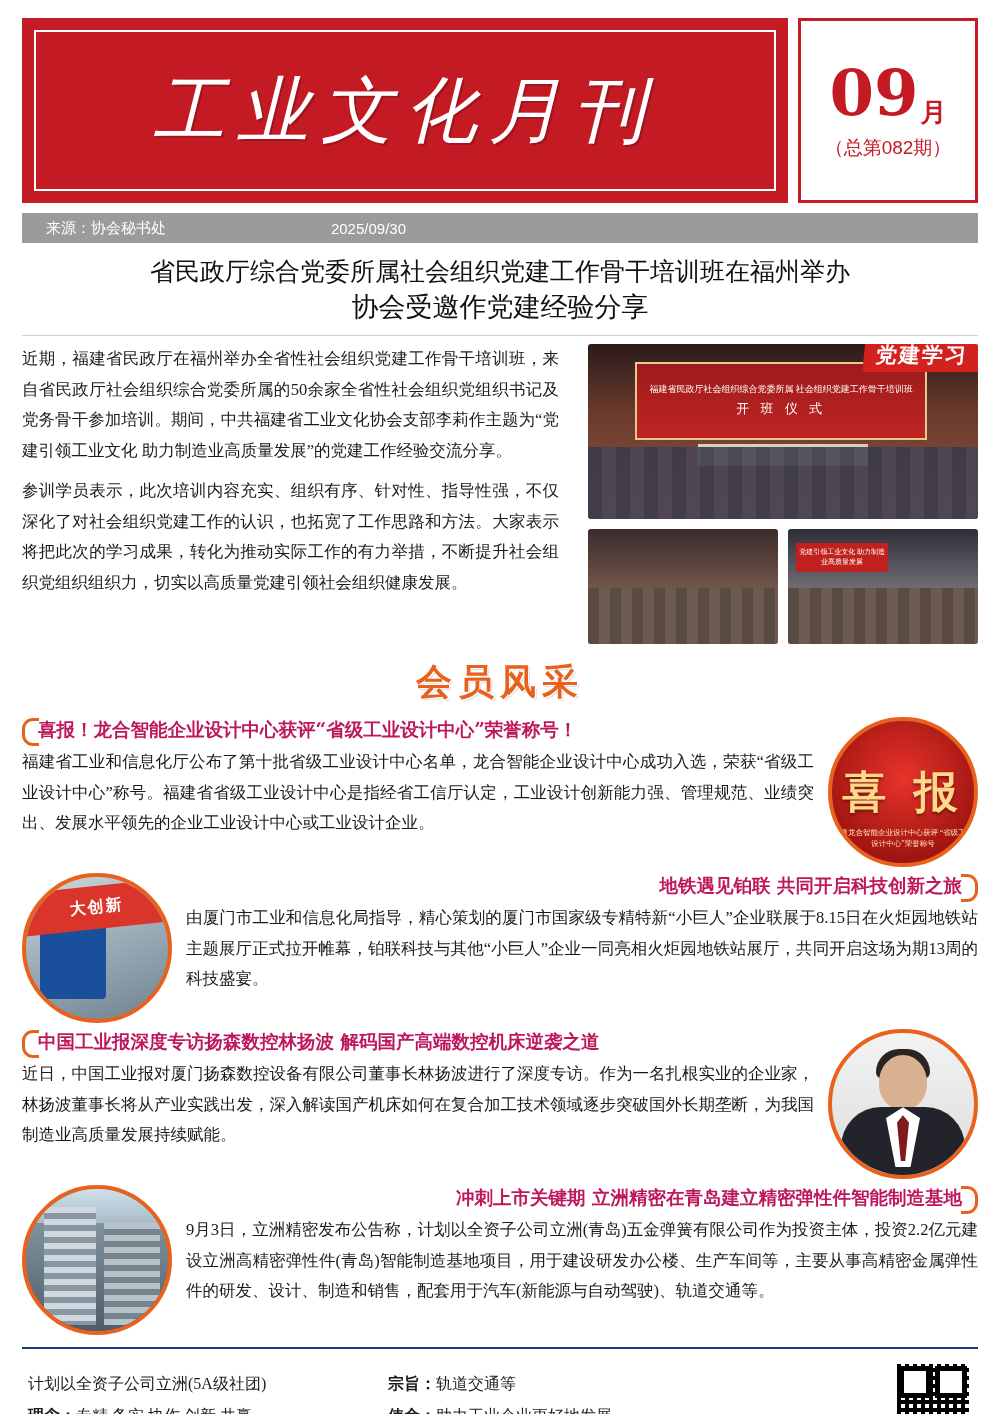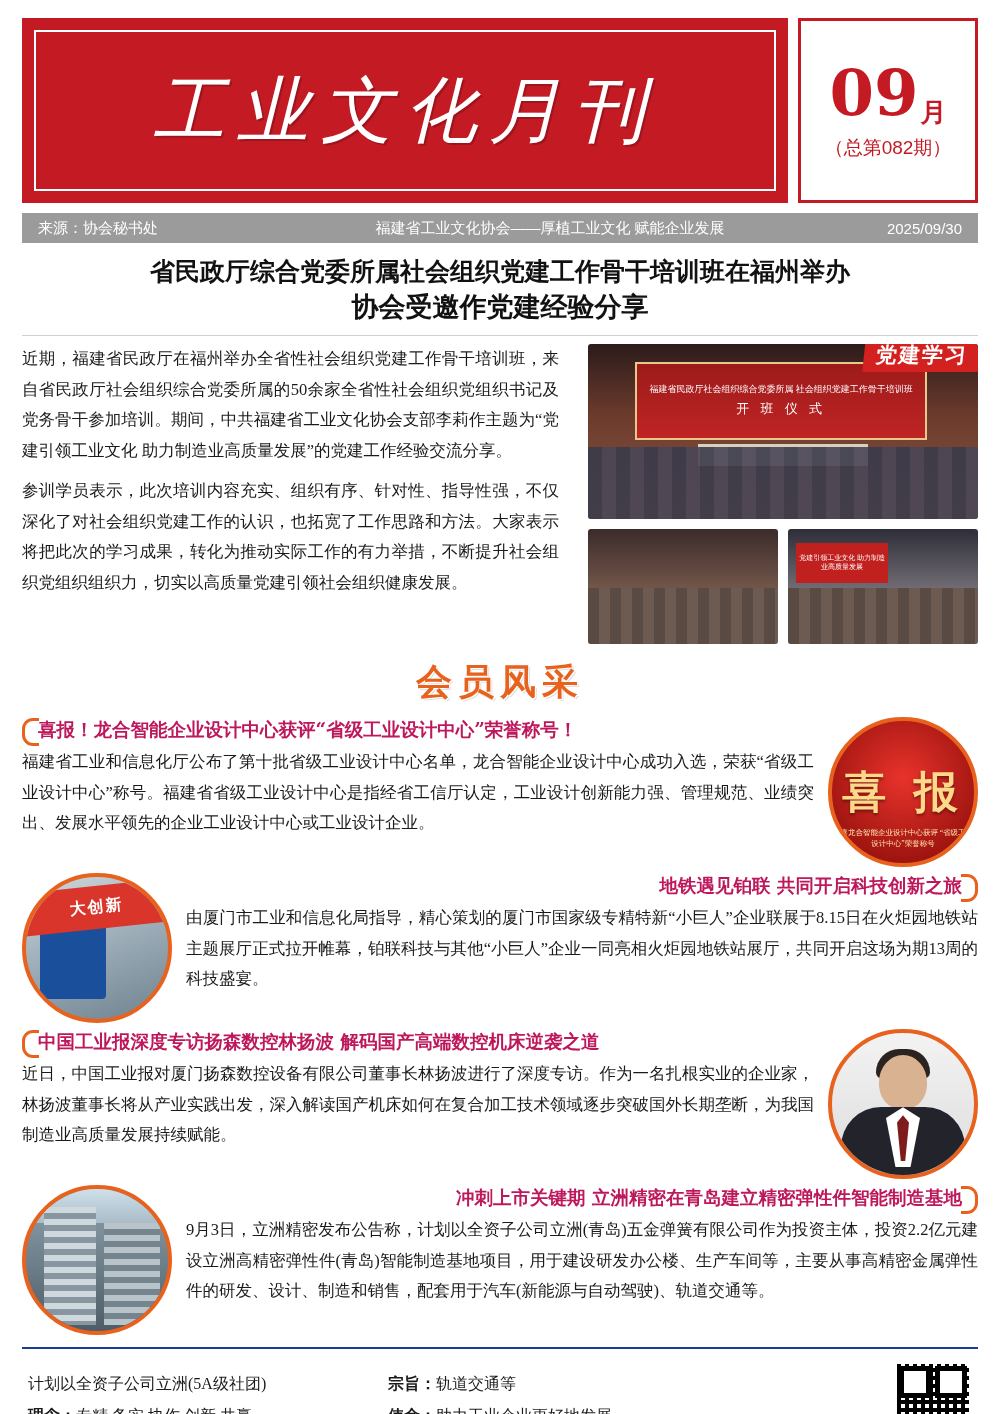--- a/index.html
+++ b/index.html
@@ -38,29 +38,29 @@
     color:#c31a24;
   }
   .issue-num { font-size:64px; font-weight:700; line-height:1; font-family:"DejaVu Serif", serif; }
   .issue-num .suffix { font-size:26px; vertical-align:bottom; margin-left:2px; }
   .issue-sub { font-size:19px; margin-top:10px; font-family:"Liberation Sans", sans-serif; }
 
   
   .graybar {
     margin-top:10px; height:30px; background:#9b9b9b; color:#ffffff;
     display:flex; align-items:center; font-size:15px;
-    font-family:"Liberation Sans", sans-serif; padding:0 16px;
+    font-family:"Liberation Sans", sans-serif; padding:0 24px;
   }
   .graybar .src { width:230px; }
   .graybar .mid { flex:1; text-align:center; }
   .graybar .date { width:130px; text-align:right; }
 
   
   .headline {
-    text-align:center; color:#111; font-weight:700;
+    text-align:center; color:#111; font-weight:400;
     font-size:25px; line-height:1.35; margin-top:12px;
     font-family:"DejaVu Serif", serif;
   }
   .headline .l2 { font-size:27px; }
   .hr-thin { border-top:1px solid #d0d0d0; margin:10px 0 8px 0; }
 
   
   .top-article { display:flex; gap:12px; }
   .top-text { flex:1; font-size:16.5px; line-height:1.85; text-align:justify; }
   .top-text p { margin:0 17px 10px 0; text-indent:0; }
@@ -91,21 +91,21 @@
     border-radius:2px;
     transform:skewX(-6deg);
   }
   .photo-row { display:flex; gap:10px; margin-top:10px; }
   .photo-sm {
     flex:1; height:115px; border-radius:3px; overflow:hidden; position:relative;
     background:linear-gradient(180deg,#3b2b2b 0%,#7b5d4e 60%,#b08a6a 100%);
   }
   .photo-sm.b { background:linear-gradient(180deg,#2e2e38 0%,#6f6a72 50%,#c08a62 100%); }
   .photo-sm .banner {
-    position:absolute; left:8px; top:14px; width:92px; height:40px;
+    position:absolute; left:8px; top:14px; width:92px; height:29px;
     background:#c0211f; color:#fff; font-size:7px; line-height:1.35;
     display:flex; align-items:center; justify-content:center; text-align:center; padding:2px;
   }
   .photo-sm .rows {
     position:absolute; left:0; bottom:0; width:100%; height:56px;
     background:repeating-linear-gradient(90deg,#5a4a44 0 11px,#6d5a50 11px 22px);
   }
 
   
   .section-title {
@@ -198,21 +198,20 @@
     <div class="mast-issue">
       <div class="issue-num">
         <span>09</span><span class="suffix">月</span>
       </div>
       <div class="issue-sub">（总第082期）</div>
     </div>
   </div>
 
   <div class="graybar">
     <div class="src">来源：协会秘书处</div>
-    <div class="mid">福建省工业文化协会——厚植工业文化 赋能企业发展</div>
     <div class="date">2025/09/30</div>
   </div>
 
   <div class="headline">
     <div>省民政厅综合党委所属社会组织党建工作骨干培训班在福州举办</div>
     <div class="l2">协会受邀作党建经验分享</div>
   </div>
   <div class="hr-thin"></div>
 
   <div class="top-article">

